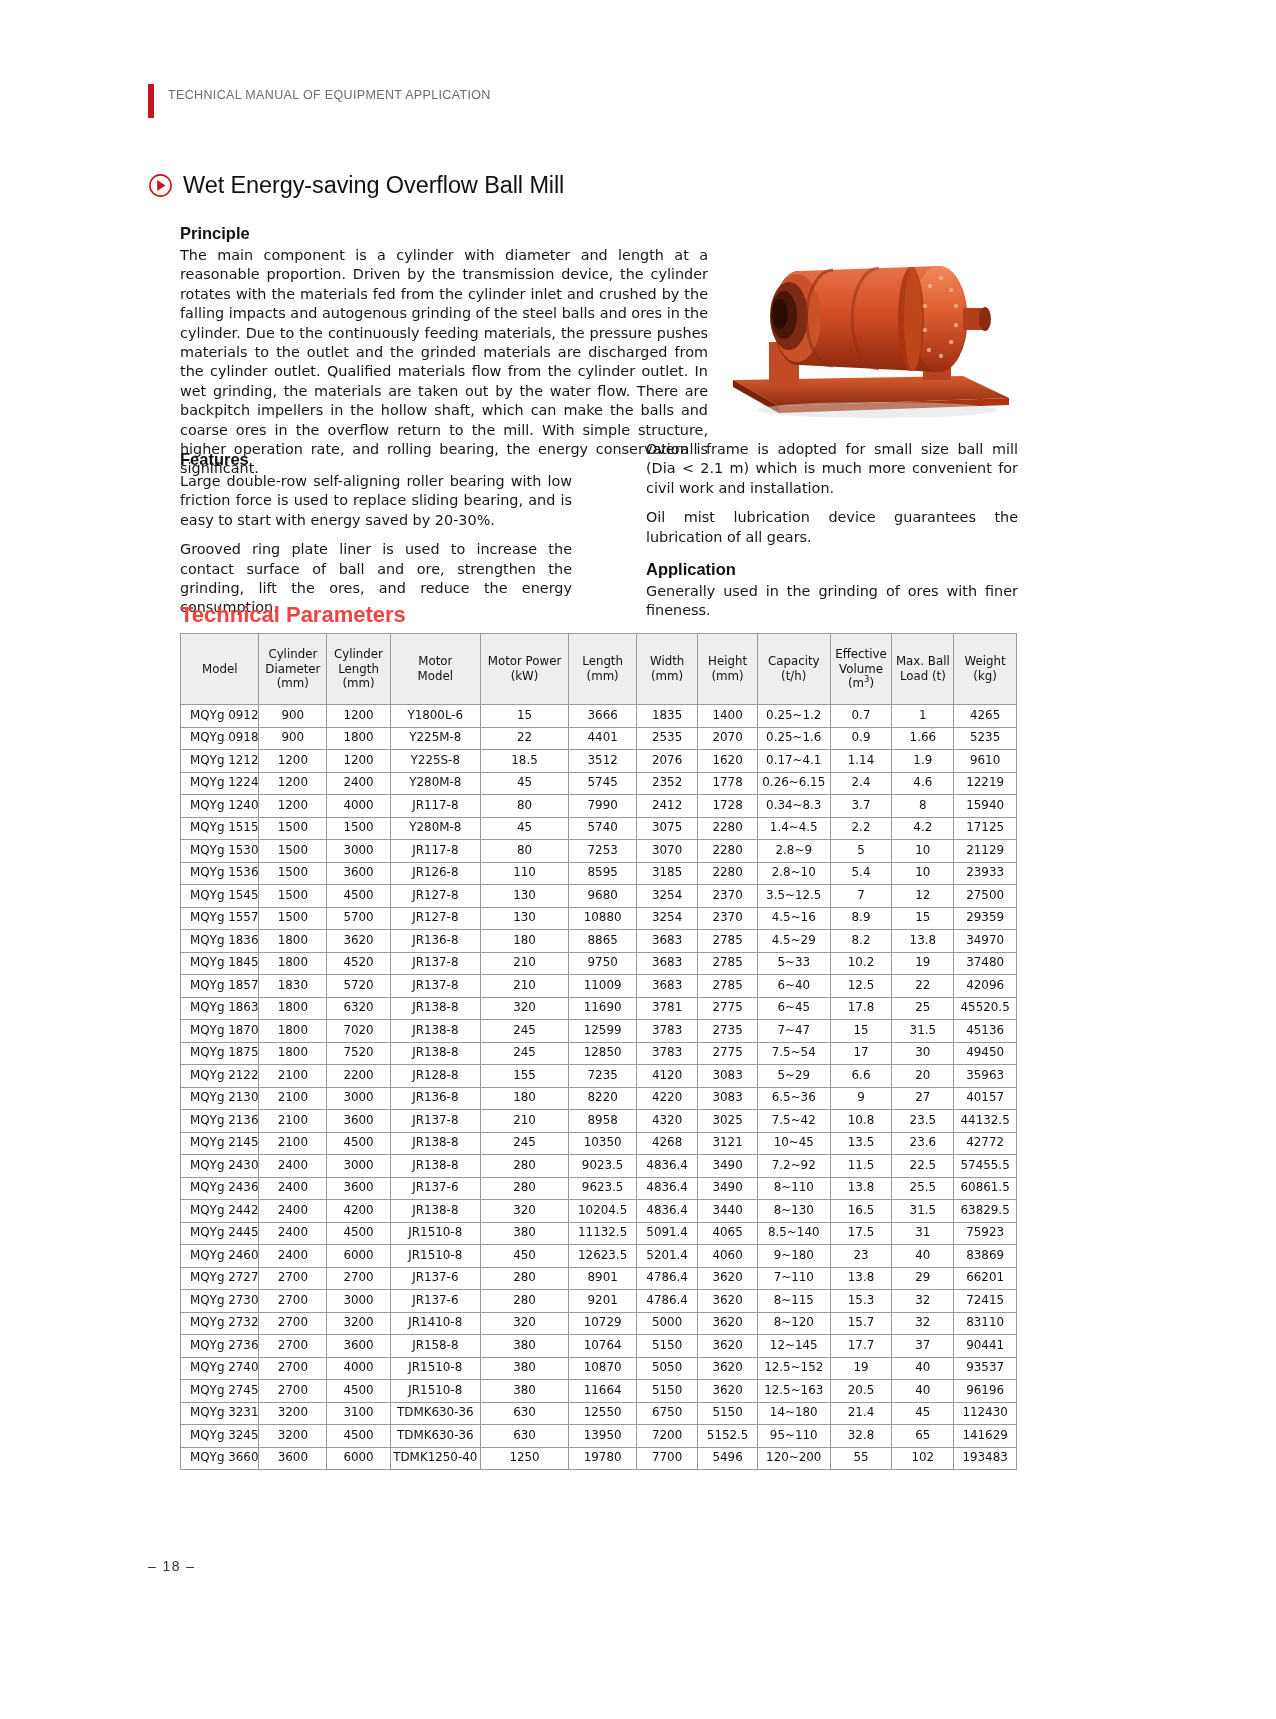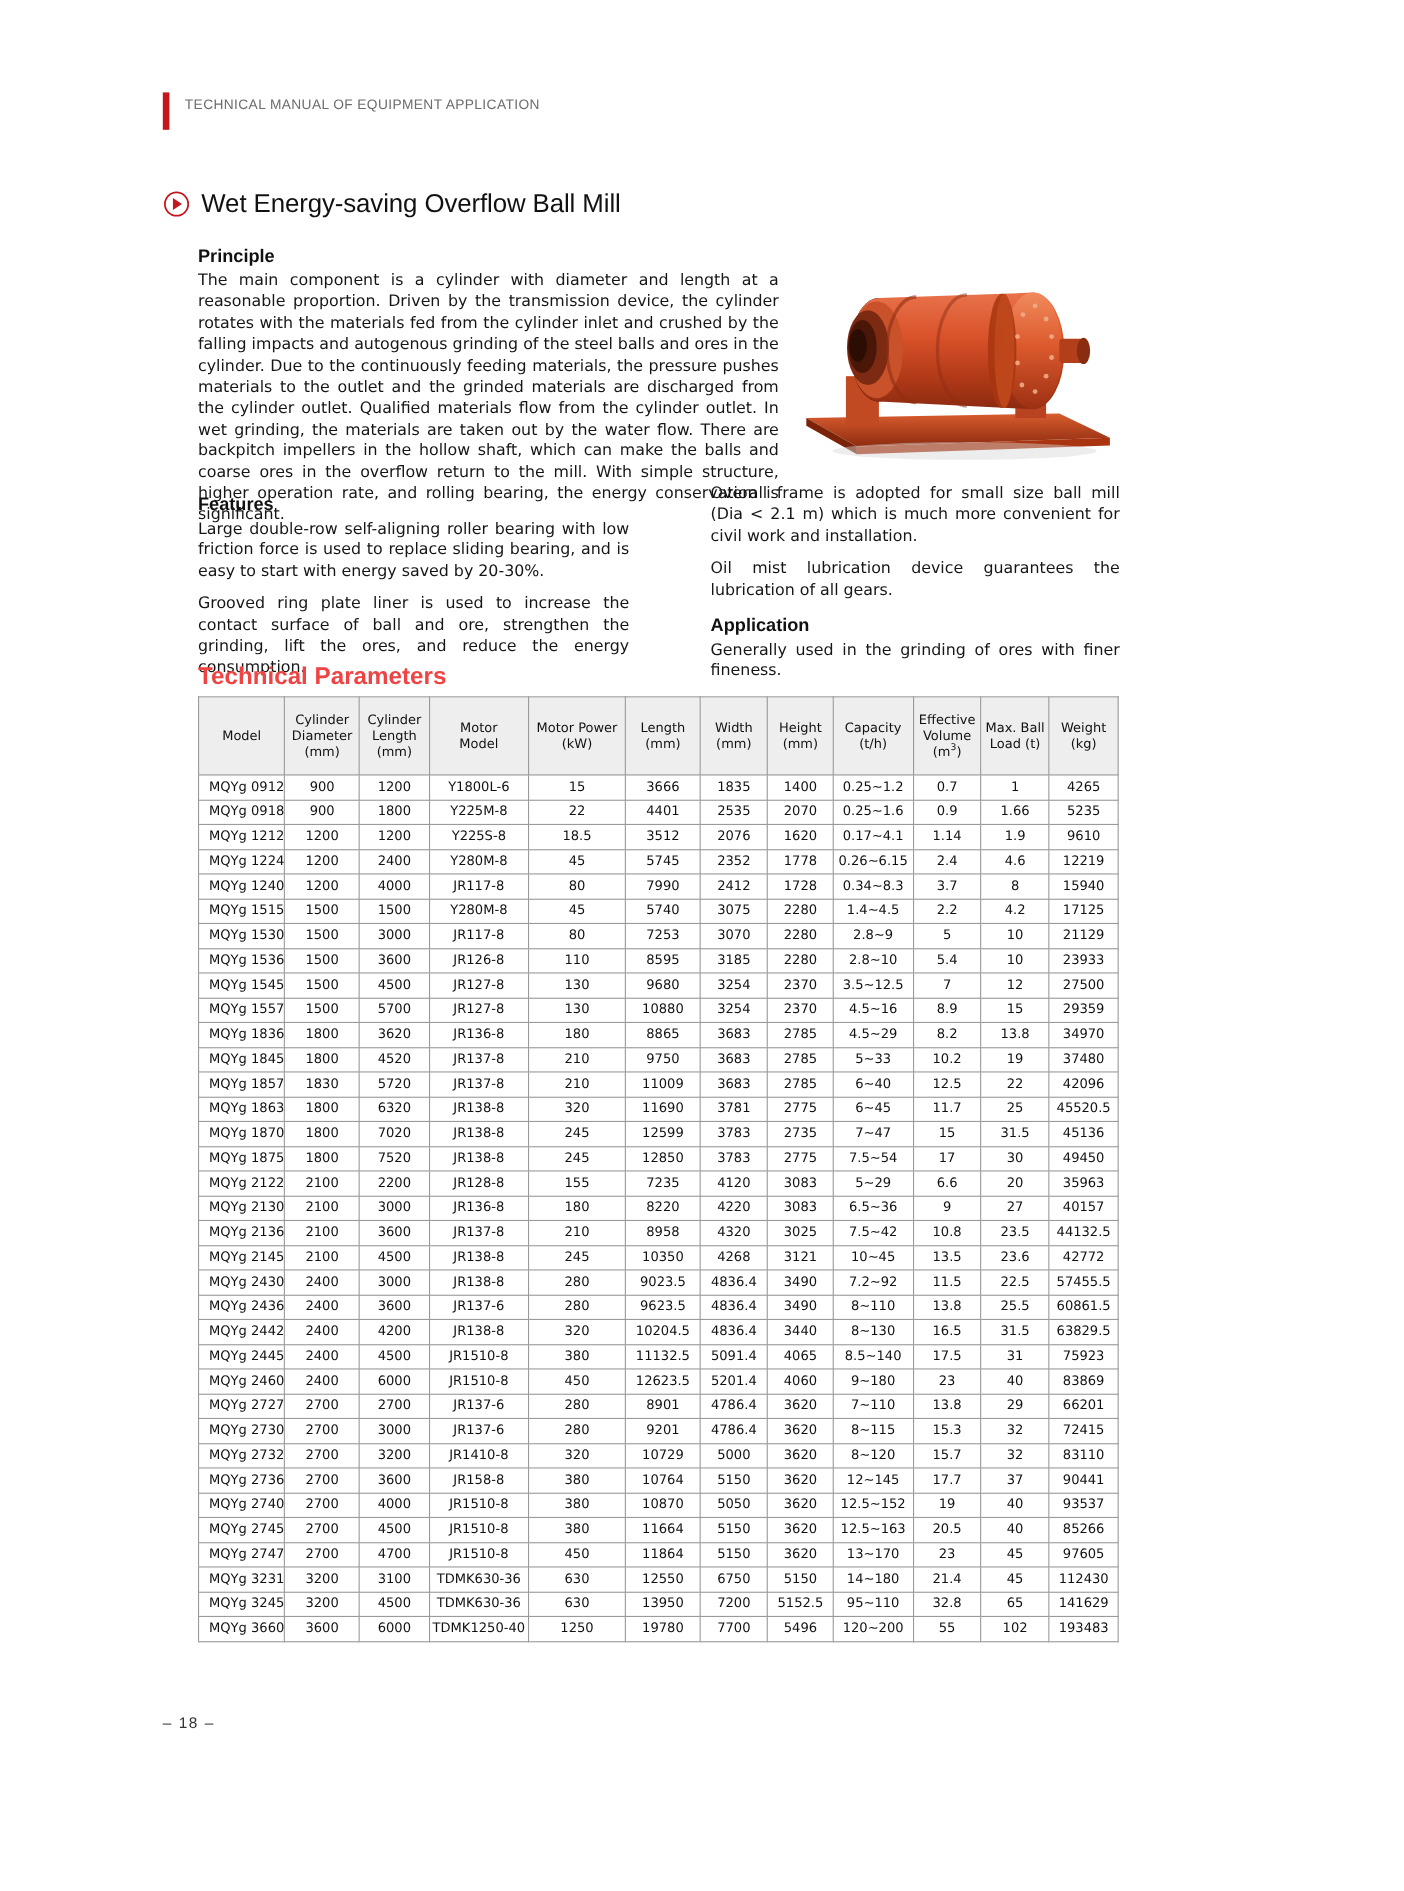--- a/index.html
+++ b/index.html
@@ -514,21 +514,21 @@
           <tr>
             <td class="model">MQYg 1863</td>
             <td>1800</td>
             <td>6320</td>
             <td>JR138-8</td>
             <td>320</td>
             <td>11690</td>
             <td>3781</td>
             <td>2775</td>
             <td>6~45</td>
-            <td>11.7</td>
+            <td>17.8</td>
             <td>25</td>
             <td>45520.5</td>
           </tr>
           <tr>
             <td class="model">MQYg 1870</td>
             <td>1800</td>
             <td>7020</td>
             <td>JR138-8</td>
             <td>245</td>
             <td>12599</td>
@@ -754,35 +754,21 @@
             <td>2700</td>
             <td>4500</td>
             <td>JR1510-8</td>
             <td>380</td>
             <td>11664</td>
             <td>5150</td>
             <td>3620</td>
             <td>12.5~163</td>
             <td>20.5</td>
             <td>40</td>
-            <td>85266</td>
-          </tr>
-          <tr>
-            <td class="model">MQYg 2747</td>
-            <td>2700</td>
-            <td>4700</td>
-            <td>JR1510-8</td>
-            <td>450</td>
-            <td>11864</td>
-            <td>5150</td>
-            <td>3620</td>
-            <td>13~170</td>
-            <td>23</td>
-            <td>45</td>
-            <td>97605</td>
+            <td>96196</td>
           </tr>
           <tr>
             <td class="model">MQYg 3231</td>
             <td>3200</td>
             <td>3100</td>
             <td>TDMK630-36</td>
             <td>630</td>
             <td>12550</td>
             <td>6750</td>
             <td>5150</td>

